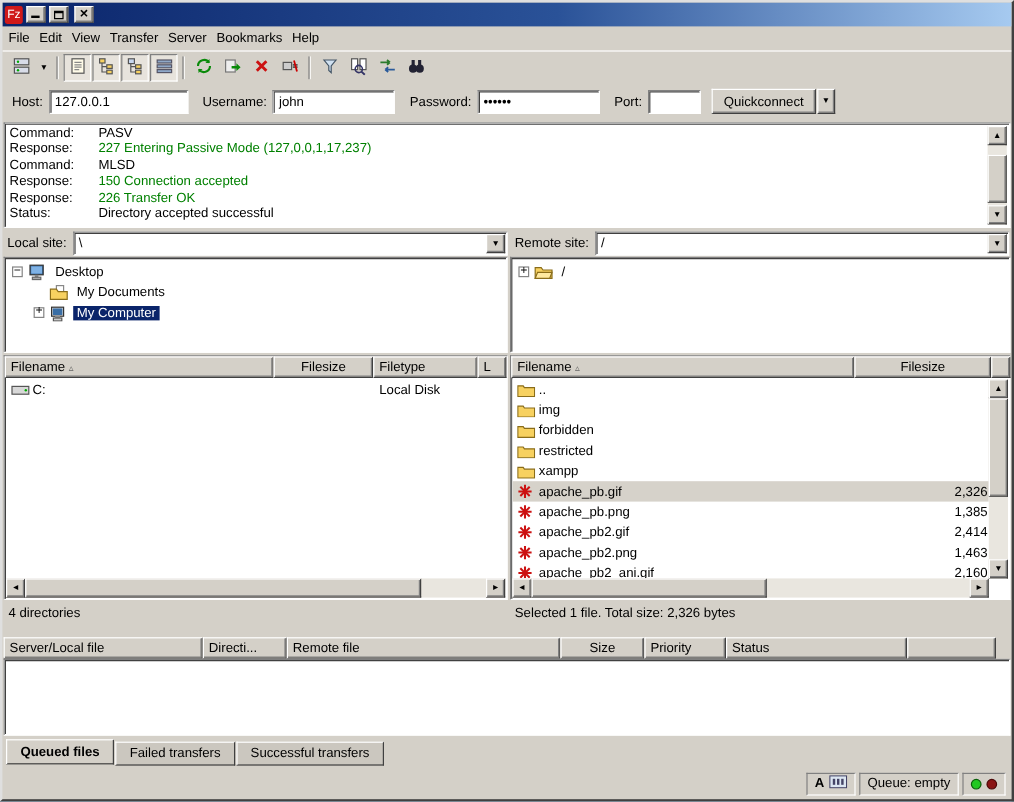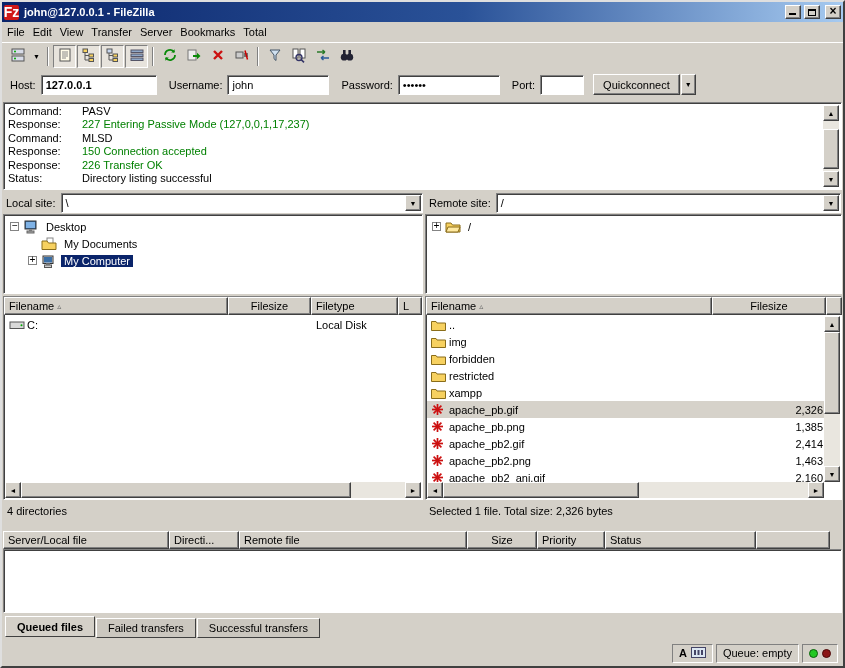--- a/index.html
+++ b/index.html
@@ -6,21 +6,21 @@
 *{box-sizing:border-box;margin:0;padding:0}
 body{margin:0;background:#3a6ea5}
 .window{position:relative;width:845px;height:668px;background:#d4d0c8;font-family:"Liberation Sans",sans-serif;font-size:11px;color:#000;border:2px solid;border-color:#dfdfdf #404040 #404040 #dfdfdf;overflow:hidden;user-select:none}
 
 
 .raised{background:#d4d0c8;border:1px solid;border-color:#fff #404040 #404040 #fff;box-shadow:inset -1px -1px 0 #808080}
 .sunken{background:#fff;border:1px solid;border-color:#808080 #fff #fff #808080;box-shadow:inset 1px 1px 0 #404040}
 
 
 .titlebar{position:absolute;top:0;left:0;right:0;height:20px;background:linear-gradient(90deg,#0a246a 0%,#2a5298 55%,#a6caf0 100%);display:flex;align-items:center;padding:0 2px;gap:3px}
-.app-icon{width:15px;height:15px;background:#d01919;color:#fff;font-weight:bold;font-size:14px;display:flex;align-items:center;justify-content:center;border-radius:2px;flex:0 0 auto}
+.app-icon{width:15px;height:15px;background:#d01919;color:#fff;font-weight:normal;font-size:10px;display:flex;align-items:center;justify-content:center;border-radius:2px;flex:0 0 auto}
 .title-text{color:#fff;font-weight:bold;flex:1;padding-left:2px;white-space:nowrap;overflow:hidden}
 .winbtn{width:16px;height:14px;display:flex;align-items:center;justify-content:center;position:relative;flex:0 0 auto}
 .winbtn.close{margin-left:2px}
 .g-min{position:absolute;left:3px;bottom:3px;width:7px;height:2px;background:#000}
 .g-max{width:8px;height:7px;border:1px solid #000;border-top-width:2px}
 .g-x{font-weight:bold;font-size:12px;line-height:1;margin-top:-2px}
 
 
 .menubar{position:absolute;top:20px;left:0;right:0;height:20px;display:flex;align-items:stretch;padding-left:1px}
 .menu-item{padding:3px 4px;display:flex;align-items:center}
@@ -106,40 +106,39 @@
 
 .splitter{position:absolute;background:transparent}
 </style>
 </head>
 <body>
 
 <div class="window">
 
   <div class="titlebar">
     <span class="app-icon">Fz</span>
-    <span class="title-text">john@127.0.0.1 - FileZilla</span>
     <span class="winbtn raised">
         <span class="g-min"></span>
       </span>
     <span class="winbtn raised">
         <span class="g-max"></span>
       </span>
     <span class="winbtn raised close">
         <span class="g-x">×</span>
       </span>
   </div>
 
   <div class="menubar">
     <span class="menu-item">File</span>
     <span class="menu-item">Edit</span>
     <span class="menu-item">View</span>
     <span class="menu-item">Transfer</span>
     <span class="menu-item">Server</span>
     <span class="menu-item">Bookmarks</span>
-    <span class="menu-item">Total</span>
+    <span class="menu-item">Help</span>
   </div>
 
   <div class="toolbar">
     <span class="tbtn">
         <span><svg width="16" height="16">
             <rect x="2" y="2" width="12" height="5" fill="#d8dce8" stroke="#555"></rect>
             <rect x="2" y="9" width="12" height="5" fill="#d8dce8" stroke="#555"></rect>
             <circle cx="5" cy="4.5" r="1" fill="#0a0"></circle>
             <circle cx="5" cy="11.5" r="1" fill="#0a0"></circle>
           </svg></span>
@@ -232,21 +231,21 @@
             <rect x="4" y="3" width="2.6" height="5" fill="#223"></rect>
             <rect x="9.4" y="3" width="2.6" height="5" fill="#223"></rect>
             <circle cx="5.2" cy="10.2" r="3.4" fill="#223"></circle>
             <circle cx="10.8" cy="10.2" r="3.4" fill="#223"></circle>
           </svg></span>
       </span>
   </div>
 
   <div class="quickbar">
     <span class="qlabel">Host:</span>
-    <input class="qfield" style="width: 116px; font-weight: bold;" value="127.0.0.1">
+    <input class="qfield" style="width: 116px;" value="127.0.0.1">
     <span class="qgap"></span>
     <span class="qlabel">Username:</span>
     <input class="qfield" style="width: 102px;" value="john">
     <span class="qgap"></span>
     <span class="qlabel">Password:</span>
     <input class="qfield" style="width: 102px;" value="••••••">
     <span class="qgap"></span>
     <span class="qlabel">Port:</span>
     <input class="qfield" style="width: 44px;" value="">
     <span class="qc-btn raised">Quickconnect</span>
@@ -254,21 +253,21 @@
         <span>▼</span>
       </span>
   </div>
 
   <div class="logpane sunken">
     <div class="logline"><span class="loglabel">Command:</span><span class="t-command">PASV</span></div>
     <div class="logline"><span class="loglabel">Response:</span><span class="t-response">227 Entering Passive Mode (127,0,0,1,17,237)</span></div>
     <div class="logline"><span class="loglabel">Command:</span><span class="t-command">MLSD</span></div>
     <div class="logline"><span class="loglabel">Response:</span><span class="t-response">150 Connection accepted</span></div>
     <div class="logline"><span class="loglabel">Response:</span><span class="t-response">226 Transfer OK</span></div>
-    <div class="logline"><span class="loglabel">Status:</span><span class="t-status">Directory listing successful</span></div>
+    <div class="logline"><span class="loglabel">Status:</span><span class="t-status">Directory accepted successful</span></div>
     <div class="sb-vert" style="top:2px;bottom:2px;right:2px">
       <span class="sbtn raised up">▲</span>
       <div class="vtrack">
           <div class="vthumb raised" style="top:8px;height:40px"></div>
         </div>
       <span class="sbtn raised down">▼</span>
     </div>
   </div>
 
   <div class="sitebar" style="left:4px;width:417px">

